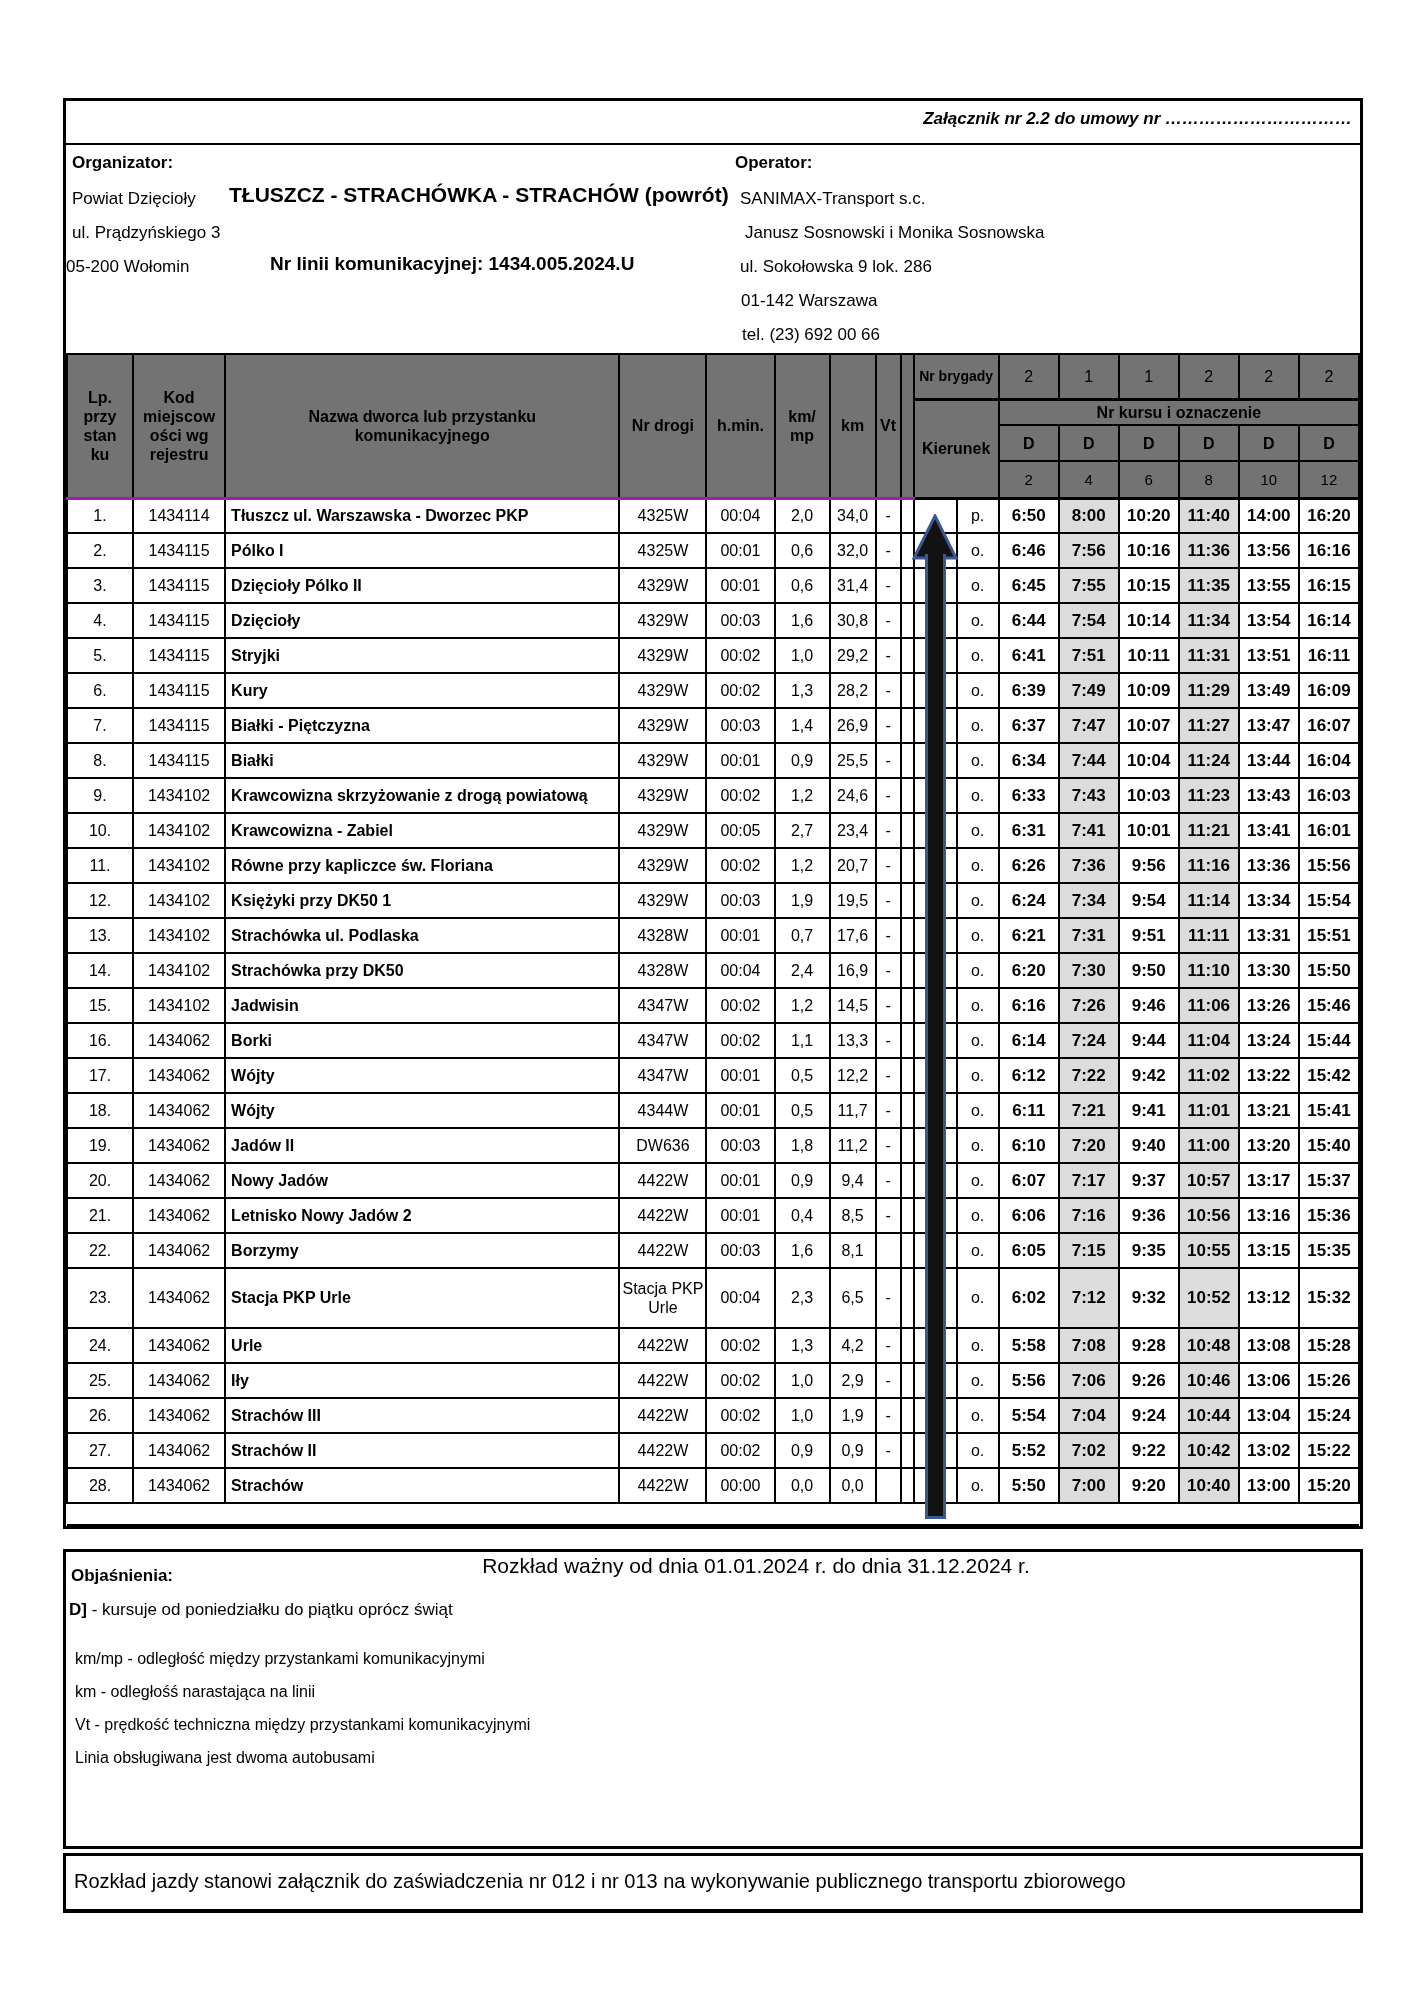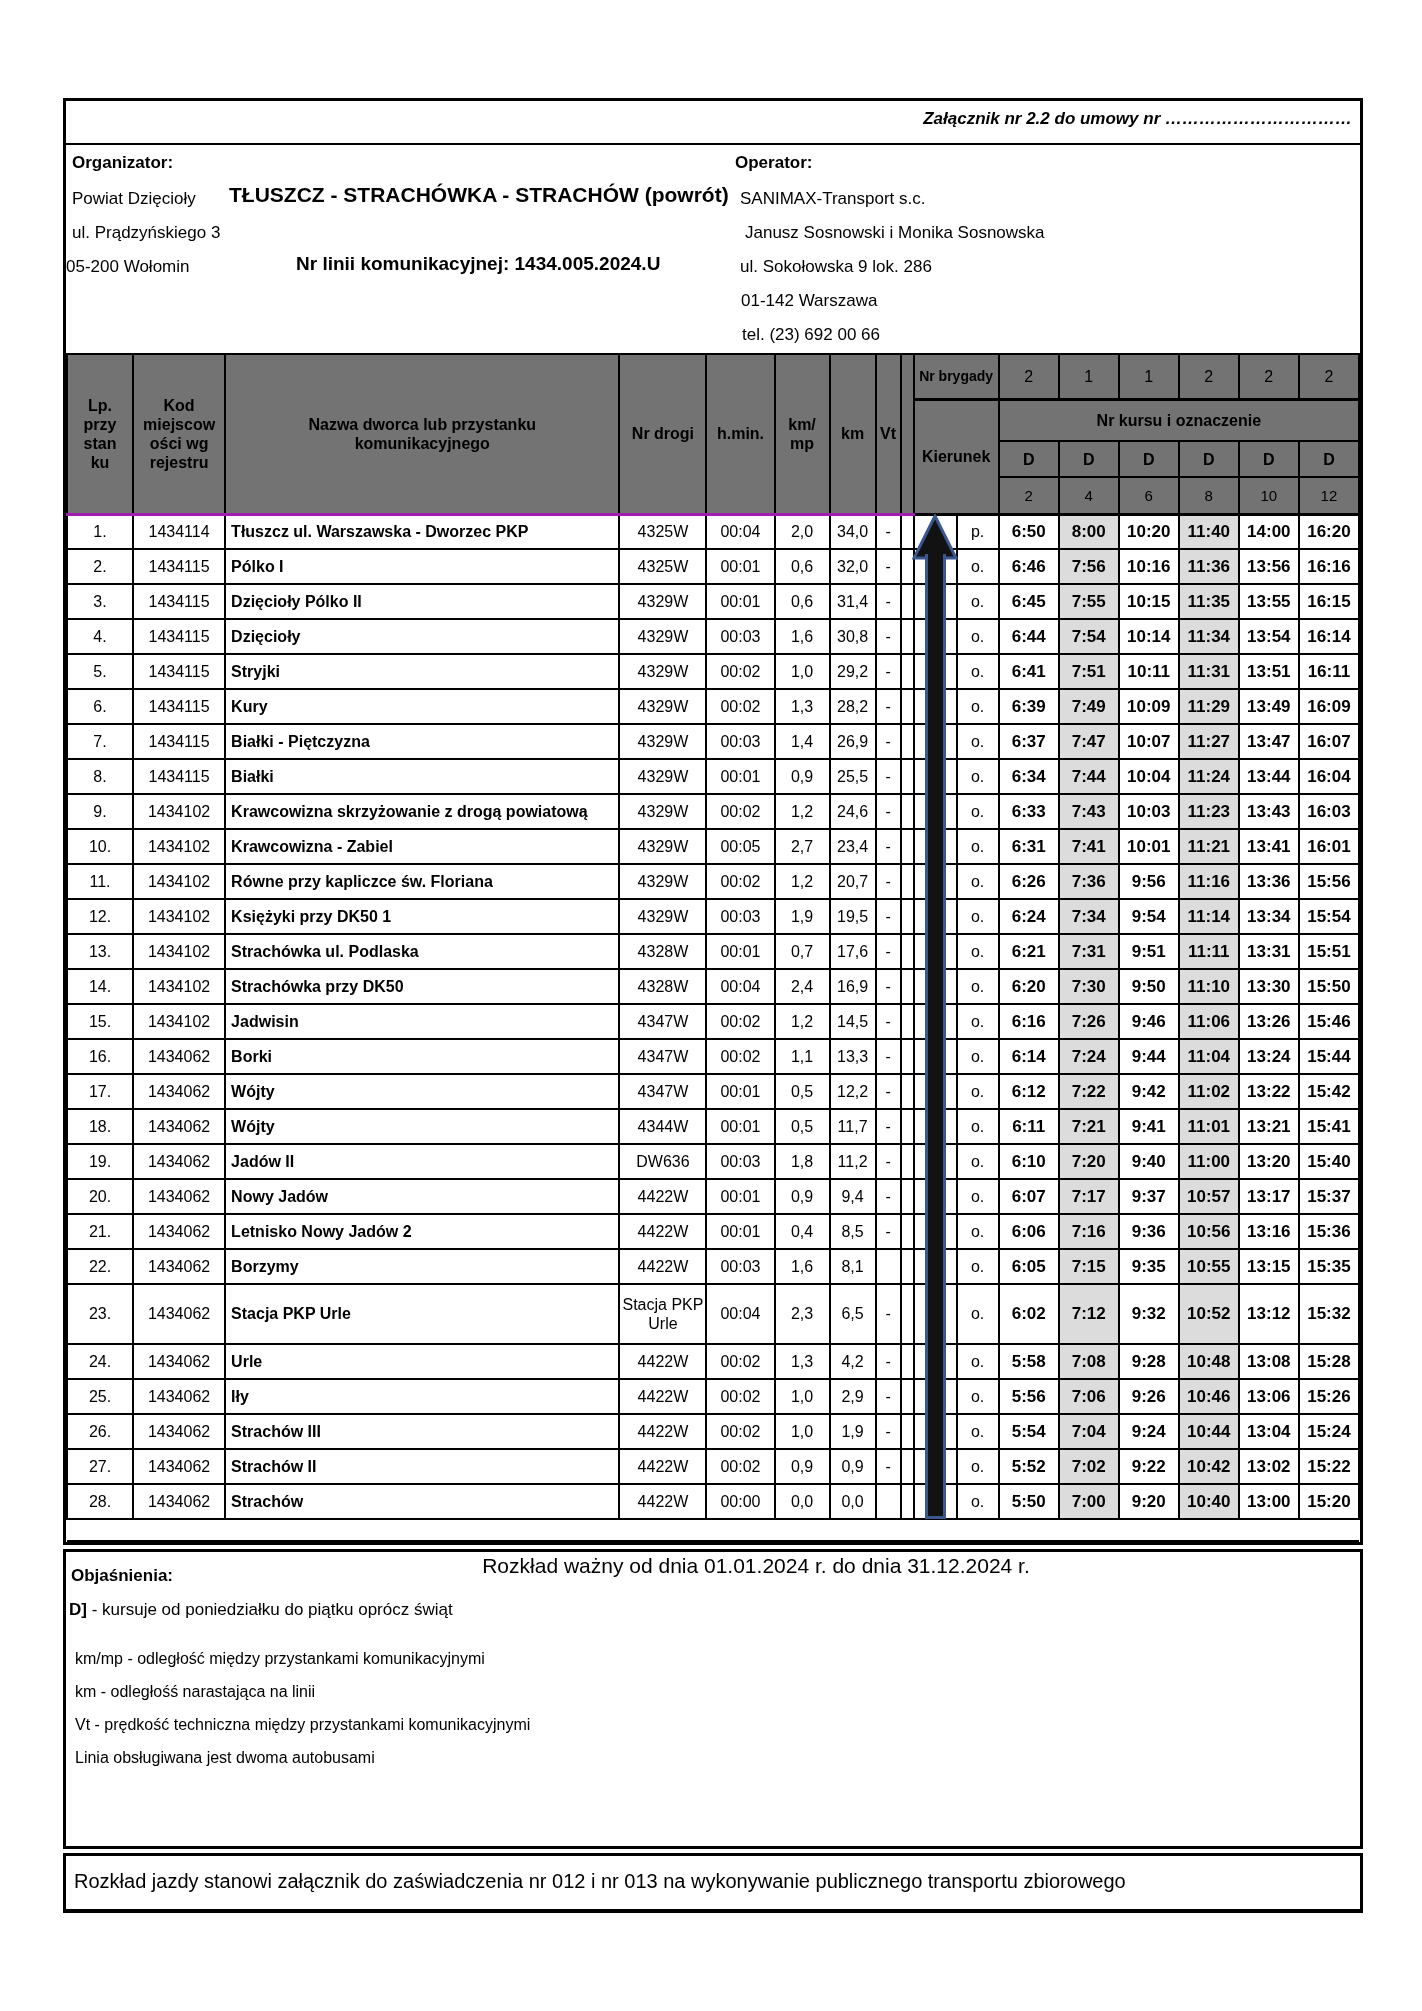--- a/index.html
+++ b/index.html
@@ -18,32 +18,32 @@
   .info span { position:absolute; font-size:17px; white-space:nowrap; }
   .lab { font-weight:bold; }
   .pos-org   { left:6px;  top:8px; }
   .pos-oper  { left:669px; top:8px; }
   .pos-powiat{ left:6px;  top:44px; }
   .pos-title { left:163px; top:38px; font-size:21px !important; font-weight:bold; }
   .pos-sanimax{ left:674px; top:44px; }
   .pos-street{ left:6px;  top:78px; }
   .pos-janusz{ left:679px; top:78px; }
   .pos-city  { left:0;  top:112px; }
-  .pos-linia { left:204px; top:108px; font-size:19px !important; font-weight:bold;margin-left:26px; }
+  .pos-linia { left:204px; top:108px; font-size:19px !important; font-weight:bold; }
   .pos-sokol { left:674px; top:112px; }
   .pos-warsz { left:675px; top:146px; }
   .pos-tel   { left:676px; top:180px; }
 
   
   table { border-collapse:collapse; table-layout:fixed; width:1294px; }
   th, td { border:2px solid #000; padding:0; overflow:hidden; text-align:center; vertical-align:middle; }
   thead th { background:#737373; font-size:16px; font-weight:bold; line-height:19px; }
   .pre { white-space:pre-line; }
   tr.hrow1 th { height:45px; }
-  tr.hrow2 th { height:42px; }
+  tr.hrow2 th { height:26px; }
   tr.hrow3 th { height:36px; }
   tr.hrow4 th { height:37px; }
   thead th[rowspan] { border-bottom:3px solid #a21caf; }
   .bb3 { border-bottom:3px solid #000 !important; }
   .brig-label { font-size:14px; }
   .brig-num, .kurs-num { font-weight:normal; font-size:16px; }
   .kurs-num { font-size:15px; }
   tbody td { height:35px; font-size:16px; background:#fff; }
   tbody.rows tr:nth-child(23) td { height:60px; }
   .td-nazwa { text-align:left; padding-left:5px; font-weight:bold; white-space:nowrap; }

